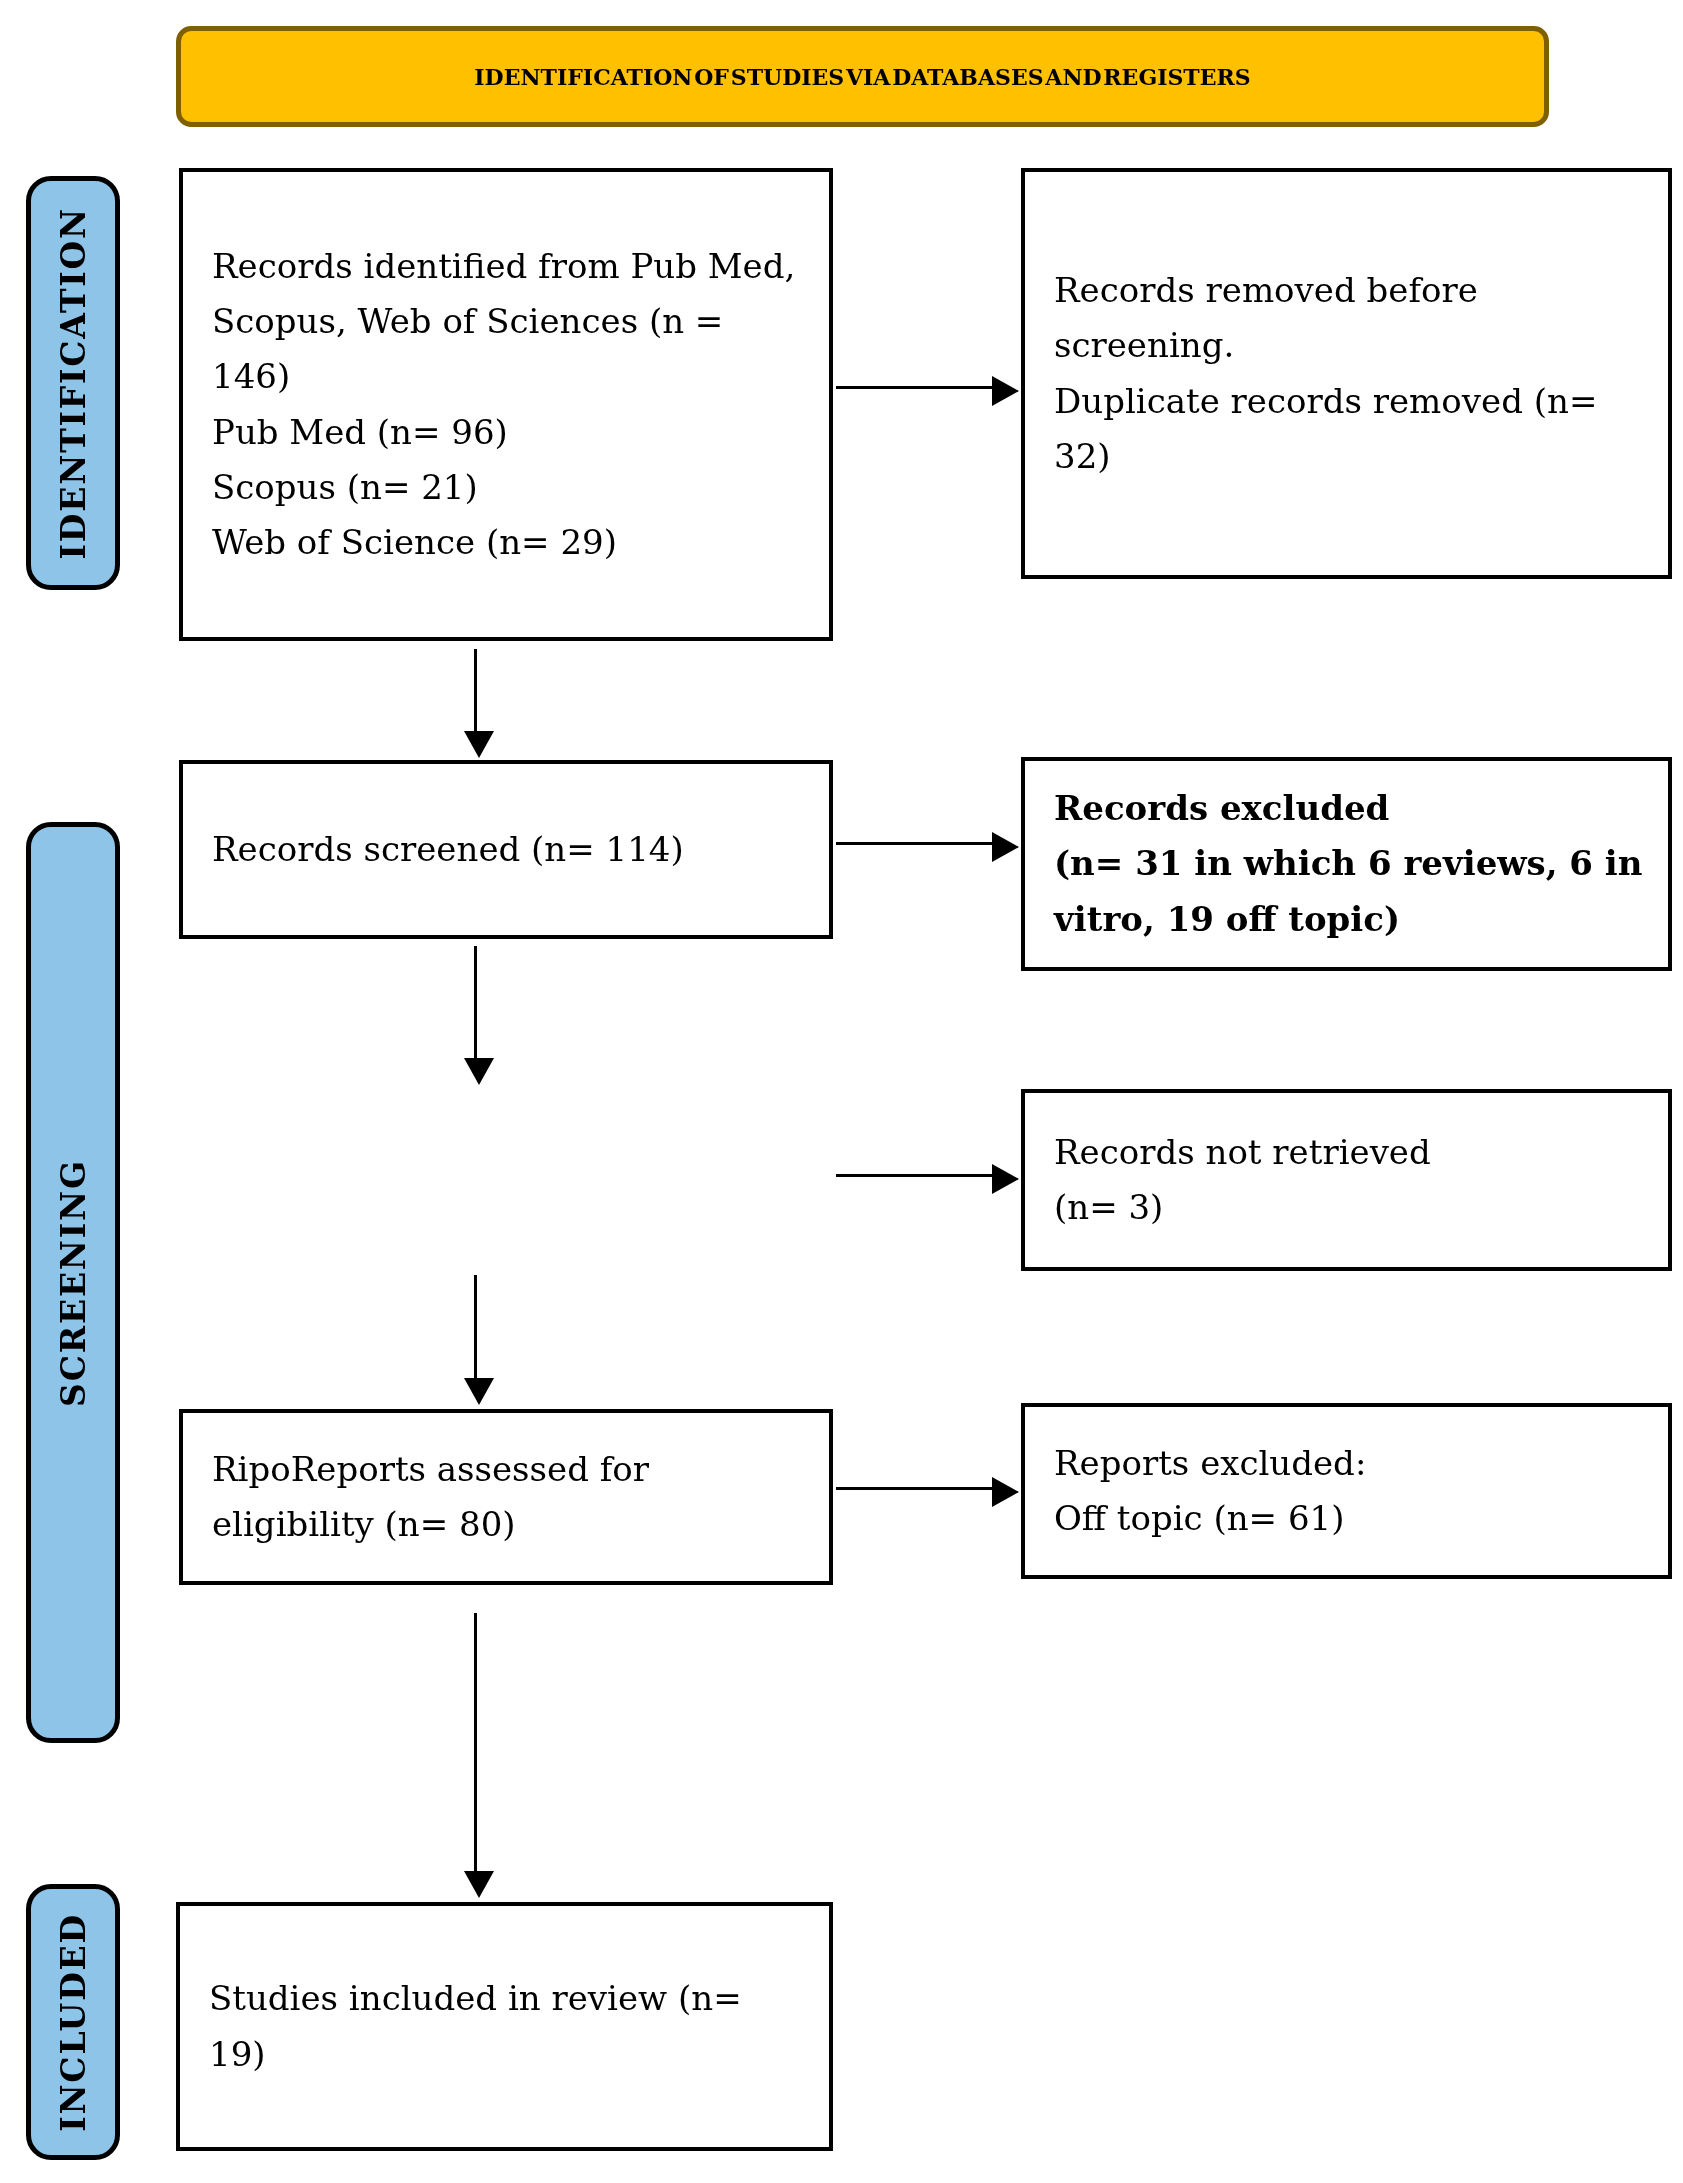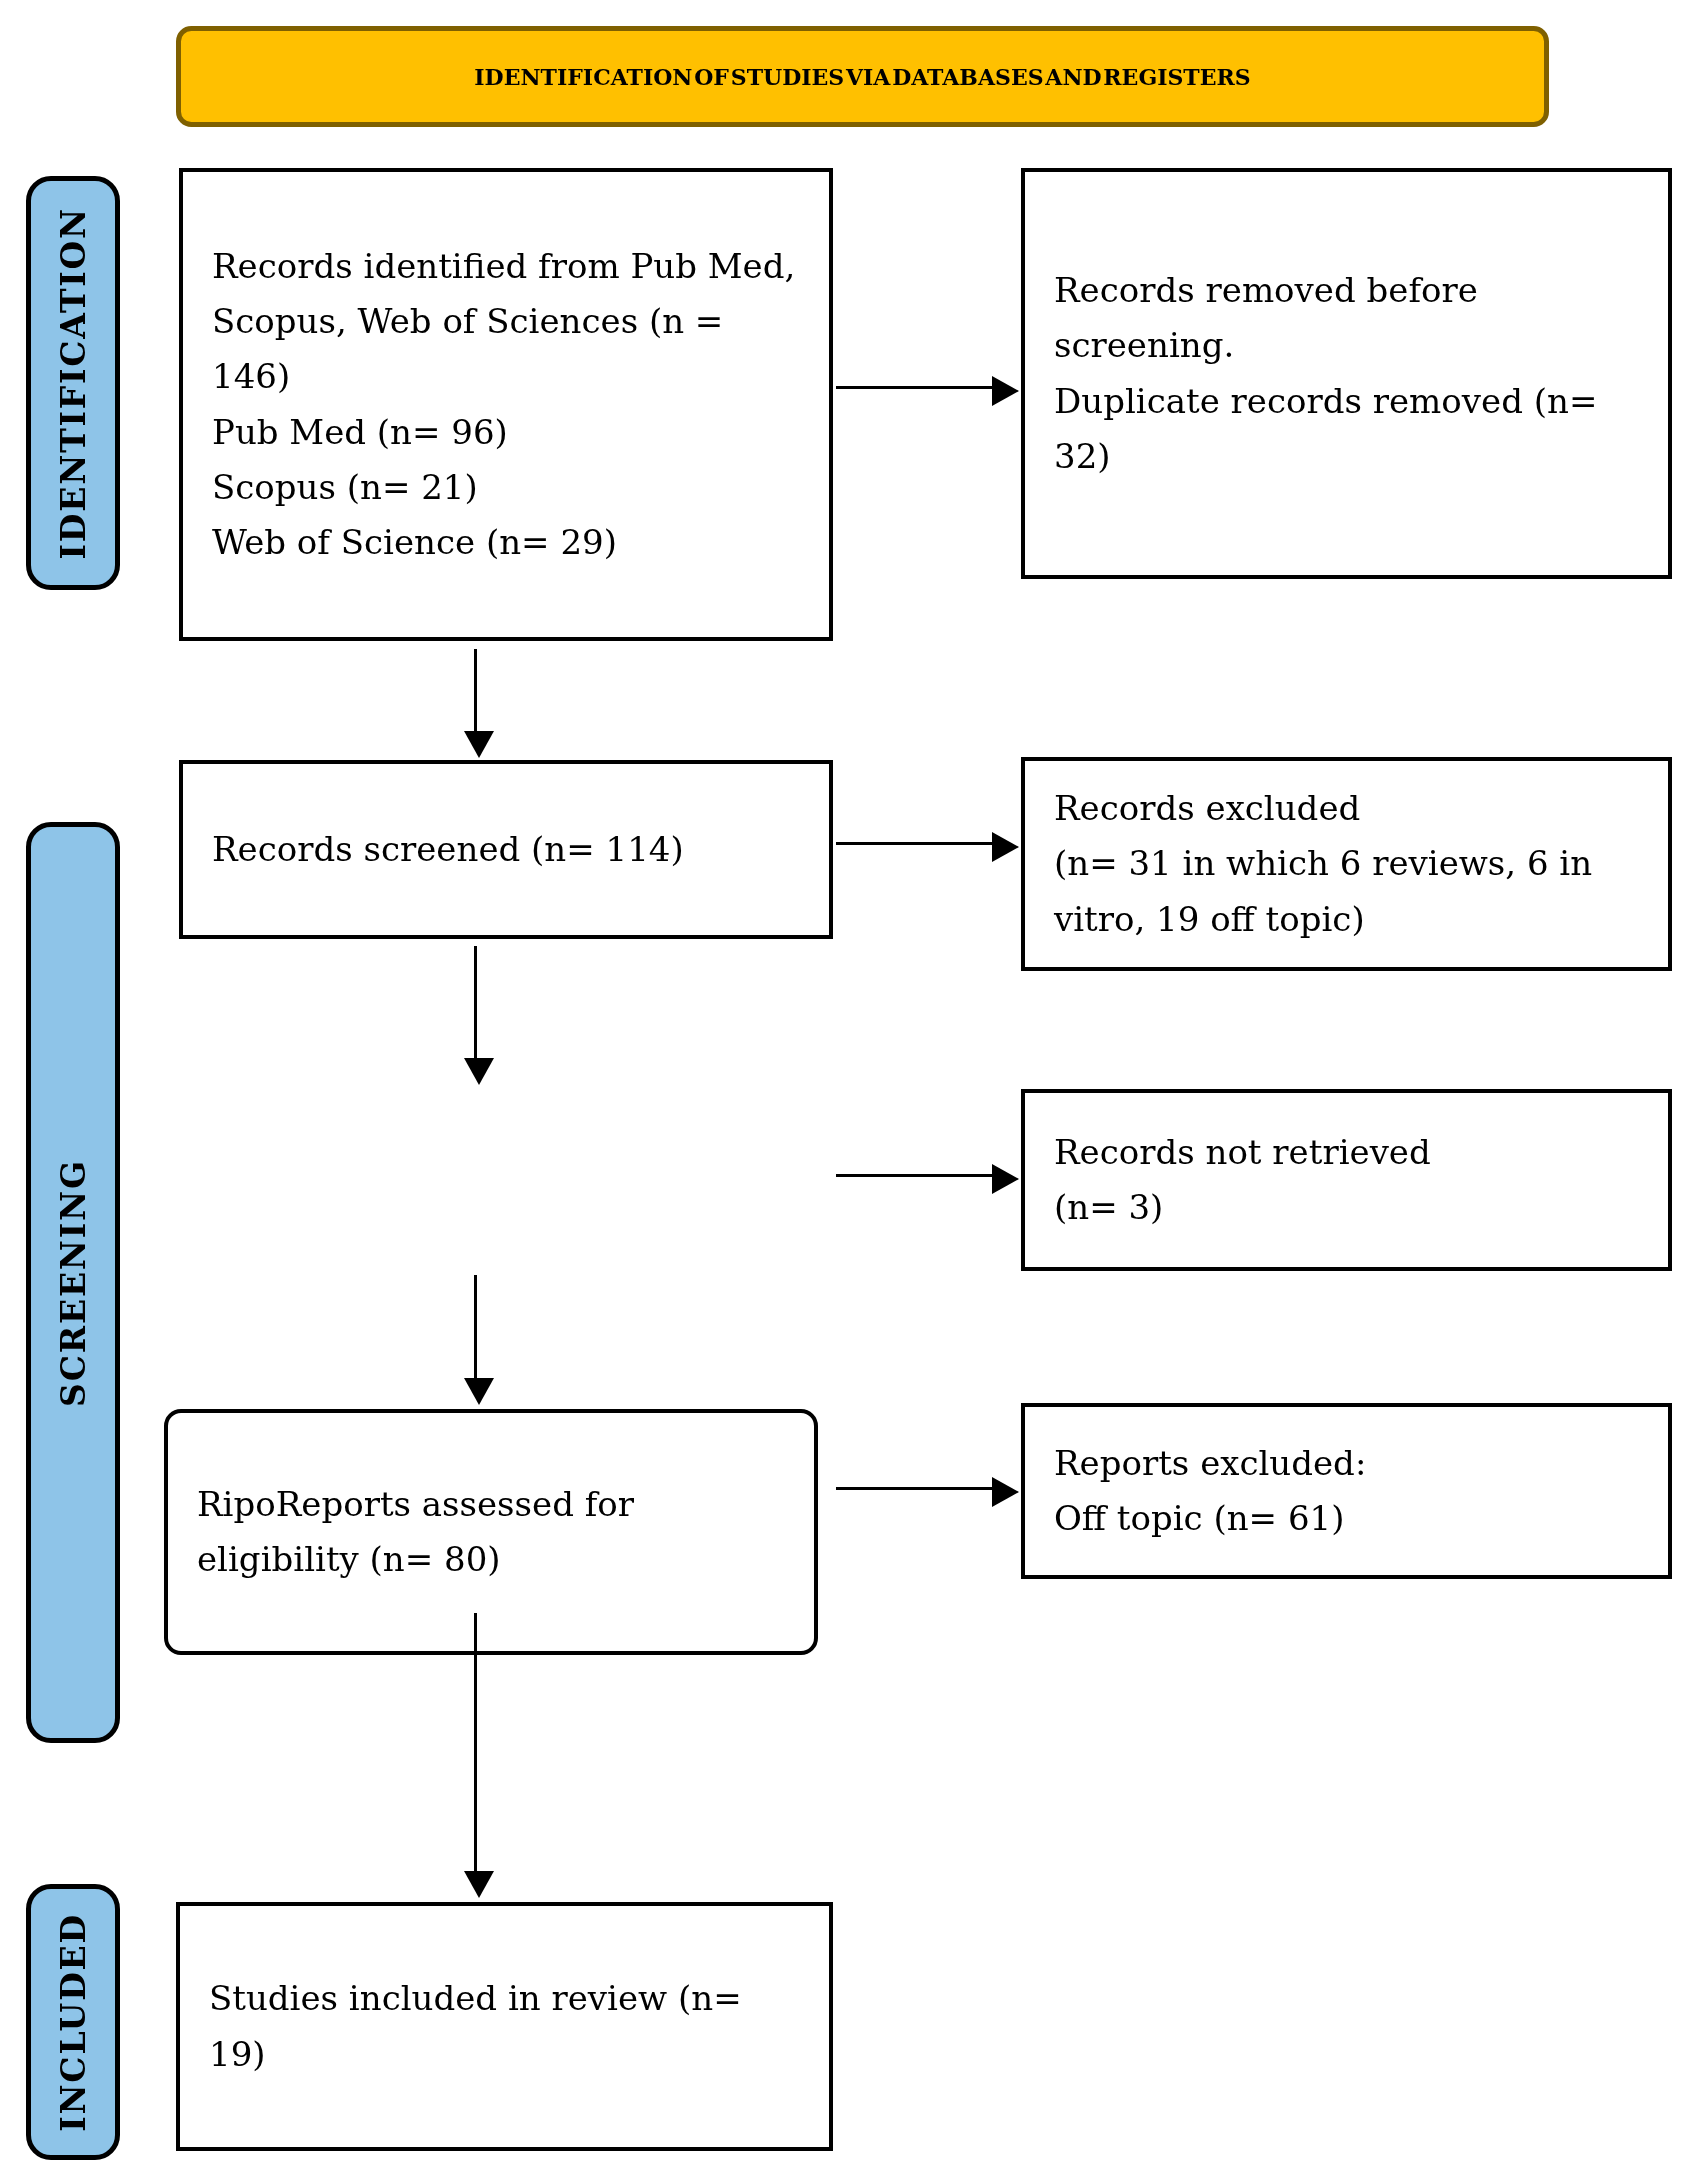--- a/index.html
+++ b/index.html
@@ -61,24 +61,24 @@
   }
   .fbox-text{
     font-size:34px;line-height:1.62;
     white-space:pre-line;
     padding:5.9px 23.5px 5.9px 29px;
   }
   #box-records-identified{left:179px;top:168px;width:654px;height:473px;}
   #box-records-identified .fbox-text{padding-right:23.5px;}
   #box-records-screened{left:179px;top:760px;width:654px;height:179px;}
   #box-reports-sought{left:179px;top:1089px;width:654px;height:179px;}
-  #box-reports-assessed{left:164px;top:1409px;width:654px;height:246px;border-radius:17px;}
+  #box-reports-assessed{left:179px;top:1409px;width:654px;height:176px;}
   #box-studies-included{left:176px;top:1902px;width:657px;height:249px;}
   #box-records-removed{left:1021px;top:168px;width:651px;height:411px;}
-  #box-records-excluded{left:1021px;top:757px;width:651px;height:214px;}
+  #box-records-excluded{left:1021px;top:757px;width:651px;height:214px;font-weight:bold;}
   #box-records-not-retrieved{left:1021px;top:1089px;width:651px;height:182px;}
   #box-reports-excluded{left:1021px;top:1403px;width:651px;height:176px;}
   
   .harrow{
     position:absolute;height:0;
     border-top:3.5px solid var(--arrow-color);
   }
   .harrow::after{
     content:"";position:absolute;right:-27px;top:-13.5px;
     border-left:27px solid var(--arrow-color);

